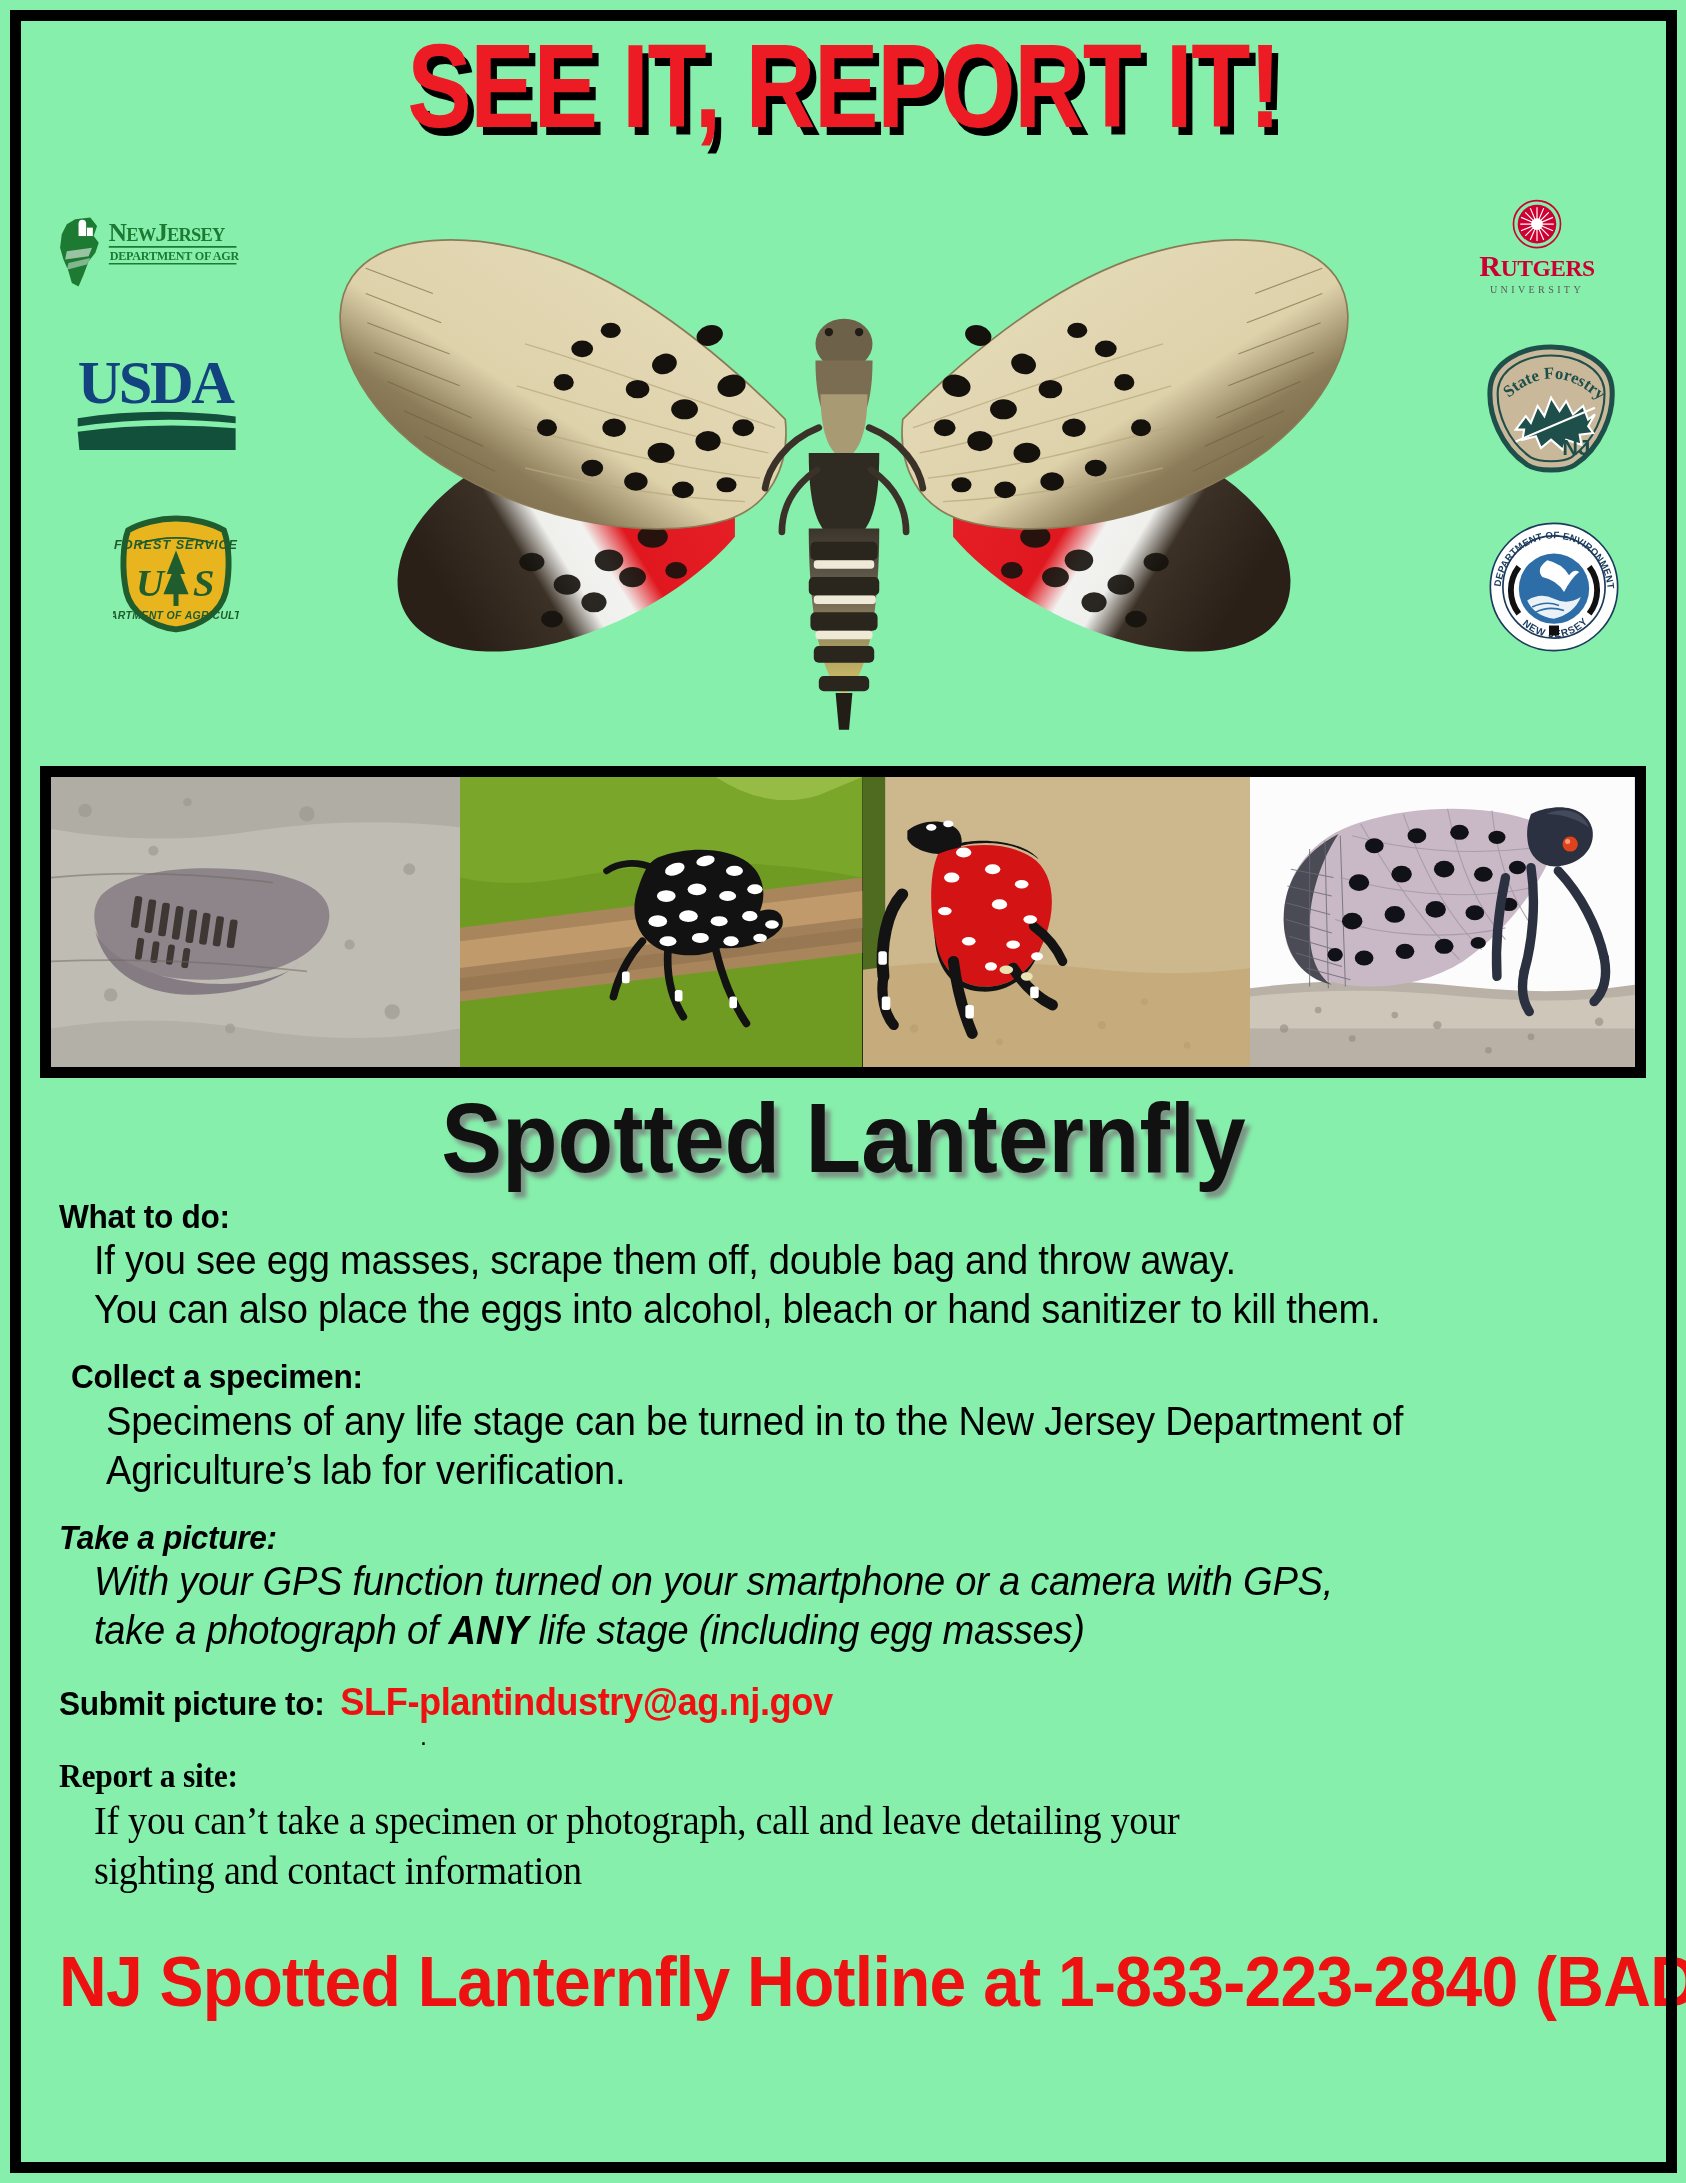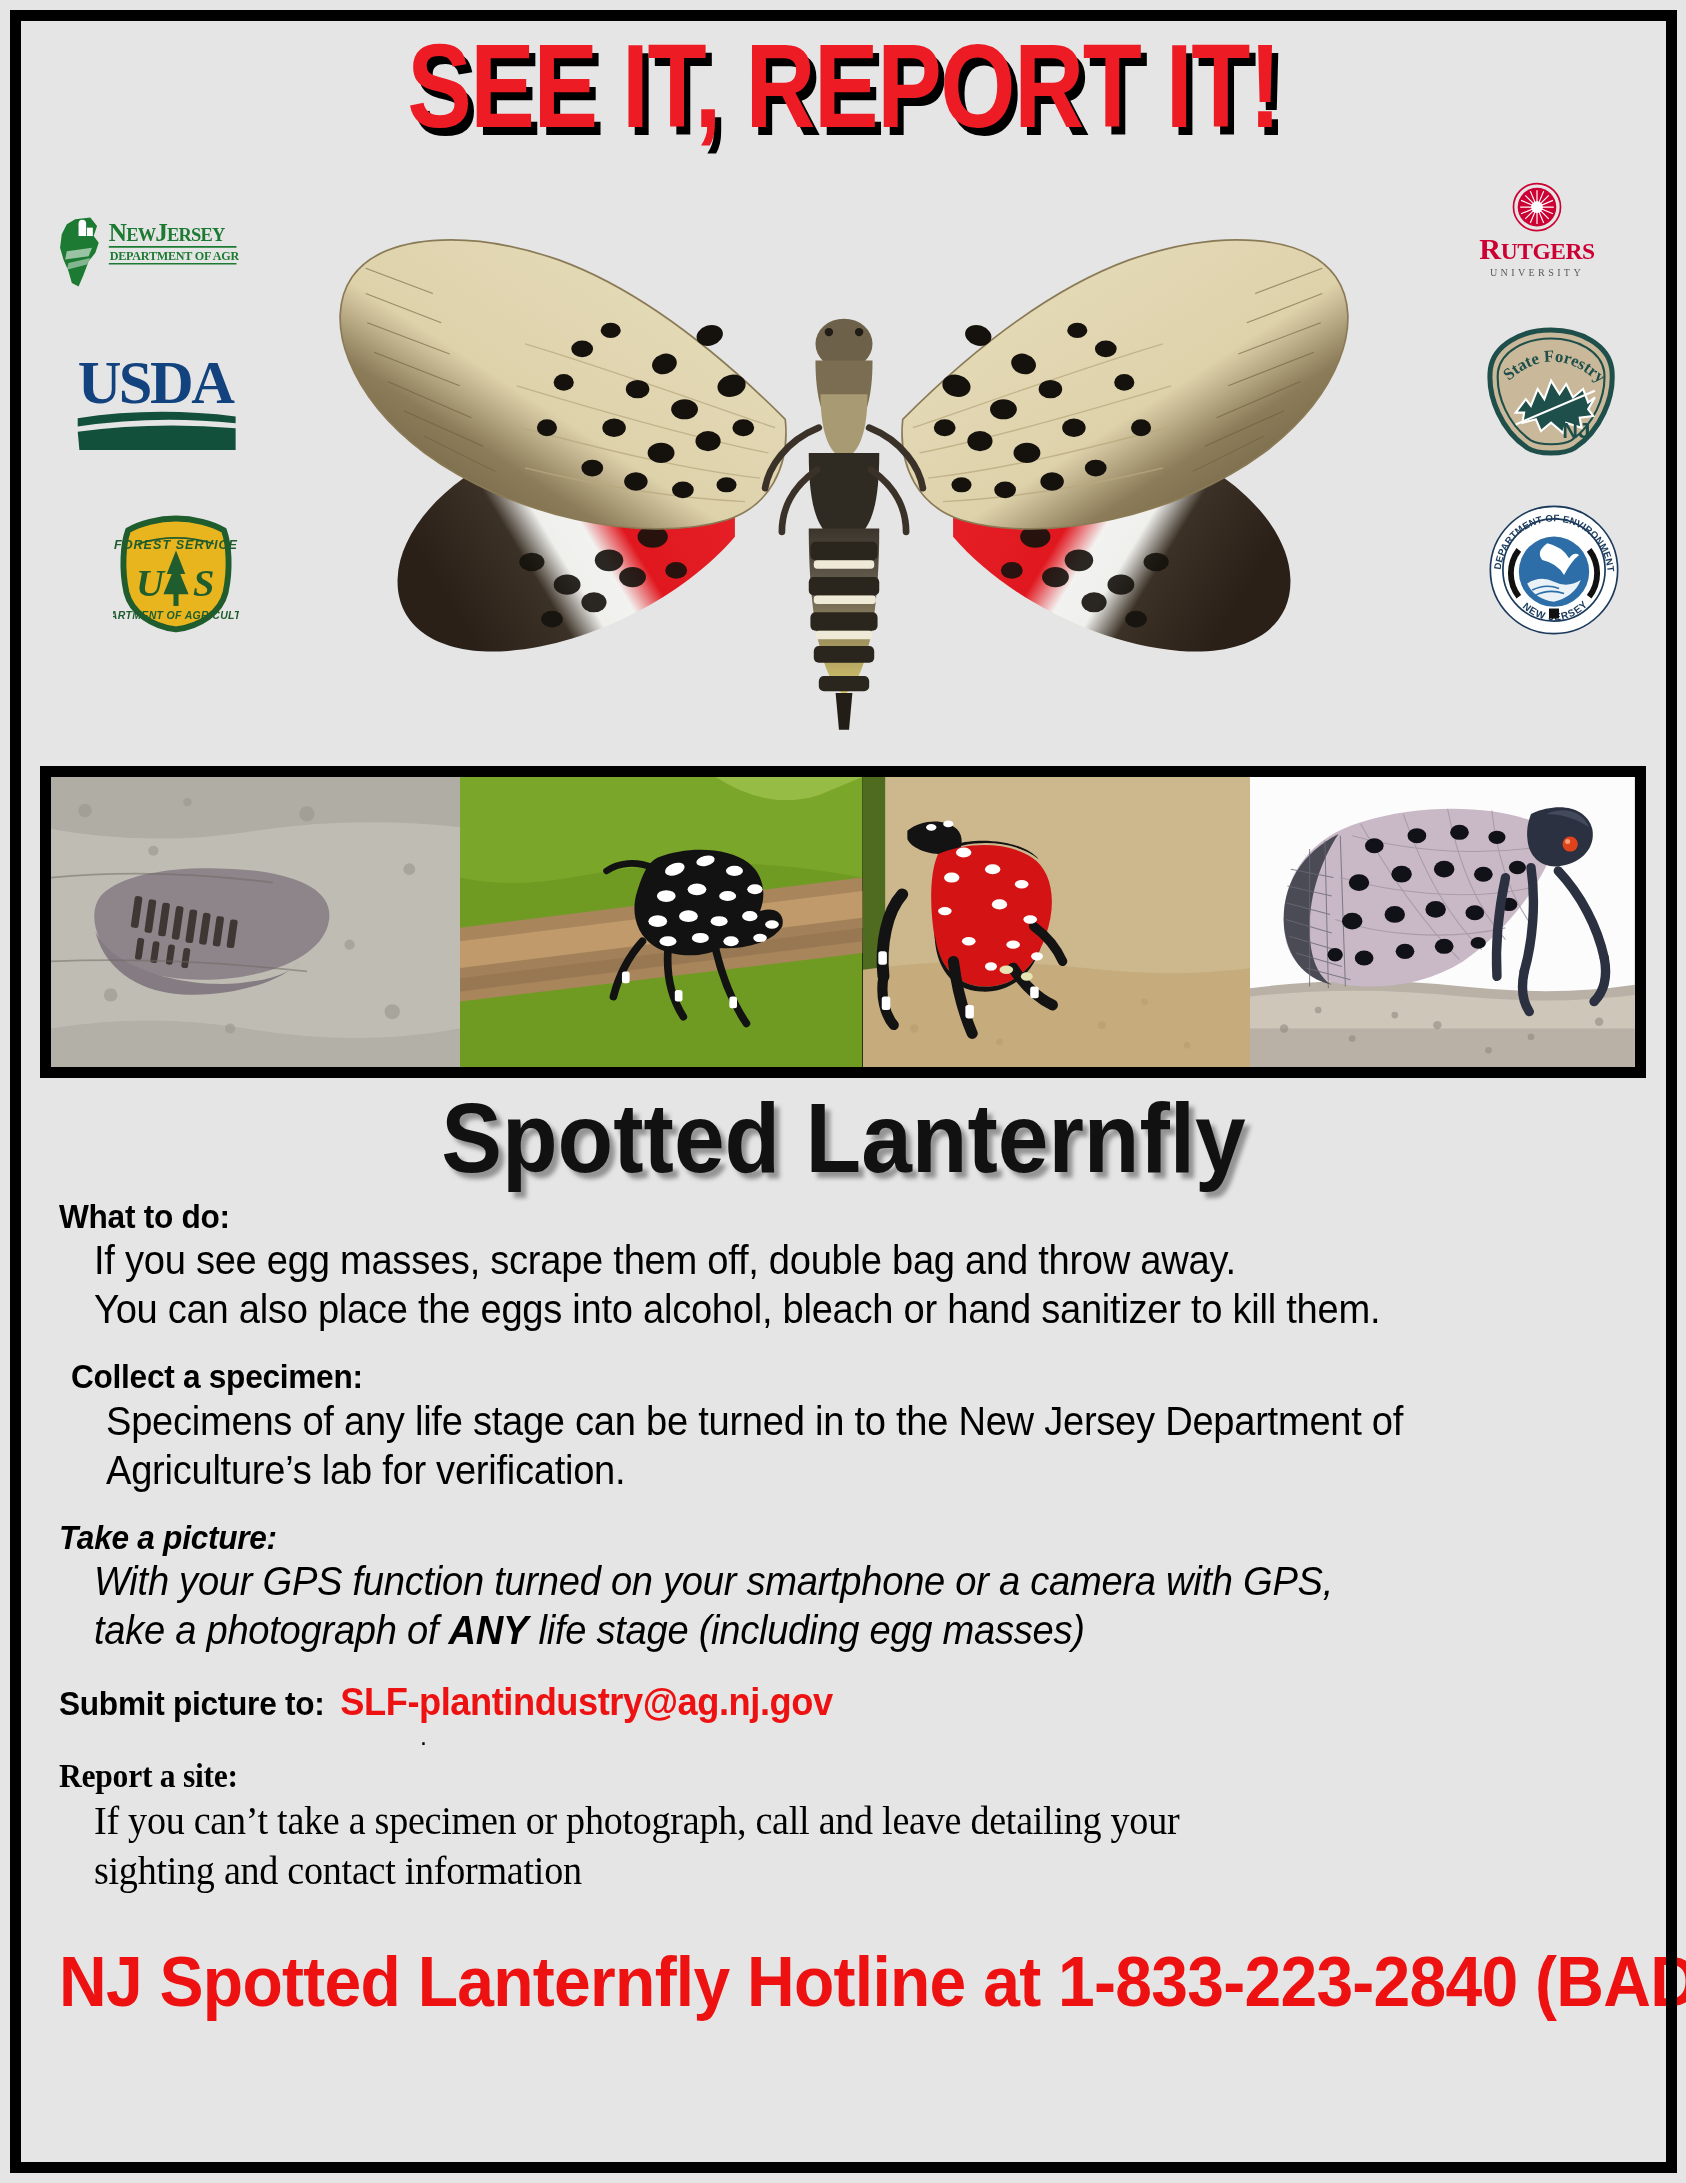--- a/index.html
+++ b/index.html
@@ -7,21 +7,21 @@
     padding: 0;
     background: #ffffff;
   }
   body {
     font-family: "Liberation Sans", sans-serif;
   }
   .poster {
     position: relative;
     width: 1687px;
     height: 2183px;
-    background: #e5e5e5;
+    background: #86efac;
     box-sizing: border-box;
     overflow: hidden;
   }
   
   .outer-frame {
     position: absolute;
     left: 10px;
     top: 10px;
     width: 1667px;
     height: 2163px;
@@ -64,21 +64,21 @@
     width: 1058px;
     height: 579px;
   }
 
   
   .logo-col {
     position: absolute;
     width: 193px;
   }
   .logo-col.left { left: 46px; top: 189px; }
-  .logo-col.right { left: 1428px; top: 172px; }
+  .logo-col.right { left: 1428px; top: 189px; }
   .logo-slot {
     width: 193px;
     display: flex;
     align-items: center;
     justify-content: flex-end;
   }
 
   
   .photo-strip {
     position: absolute;

